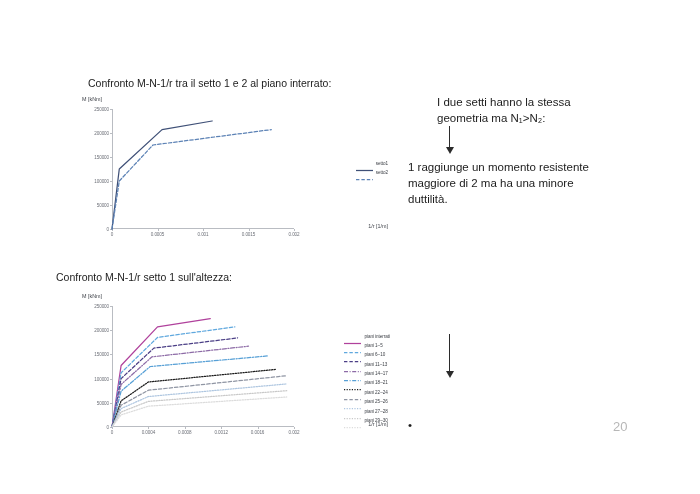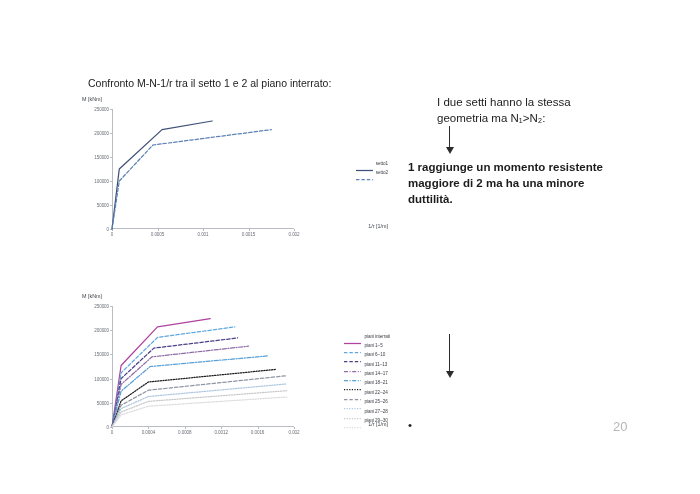--- a/index.html
+++ b/index.html
@@ -140,21 +140,21 @@
 
   
   .rtext {
     position: absolute;
     font-size: 11.5px;
     line-height: 16px;
     color: #1c1c1c;
     white-space: pre-line;
   }
   .rtext-1 { left: 408px; top: 94px; width: 250px; margin-left: 29px; }
-  .rtext-2 { left: 408px; top: 159px; width: 250px; font-weight: bold; }
+  .rtext-2 { left: 408px; top: 159px; width: 250px; }
   .rtext-3 { left: 408px; top: 277px; width: 250px; }
   .rtext-4 { left: 408px; top: 385px; width: 250px; }
 
   .arrow {
     position: absolute;
     width: 11px;
   }
   .arrow-1 { left: 444px; top: 126px; height: 28px; }
   .arrow-2 { left: 444px; top: 334px; height: 44px; }
   .arrow .shaft {
@@ -240,20 +240,21 @@
         </div>
         <div class="legend-row">
           <div class="legend-swatch"><svg width="17" height="7">
               <line x1="0" y1="3.5" x2="17" y2="3.5" stroke="#5c82b5" stroke-width="1.25" stroke-dasharray="3.4,2"></line>
             </svg></div>
           <div class="legend-label">setto2</div>
         </div>
       </div>
   </div>
 
+  <div class="caption caption-2">Confronto M-N-1/r setto 1 sull'altezza:</div>
 
   <div class="chart chart-2">
     <div class="axis-title axis-title-y">M [kNm]</div>
     <div class="axis-title axis-title-x">1/r [1/m]</div>
     <div class="plot">
       <div class="axis-line axis-y"></div>
       <div class="axis-line axis-x"></div>
       <div id="c2yt">
           <div class="tick-y" style="top: 121px;">0</div>
           <div class="tick-y-mark" style="top: 121px;"></div>

